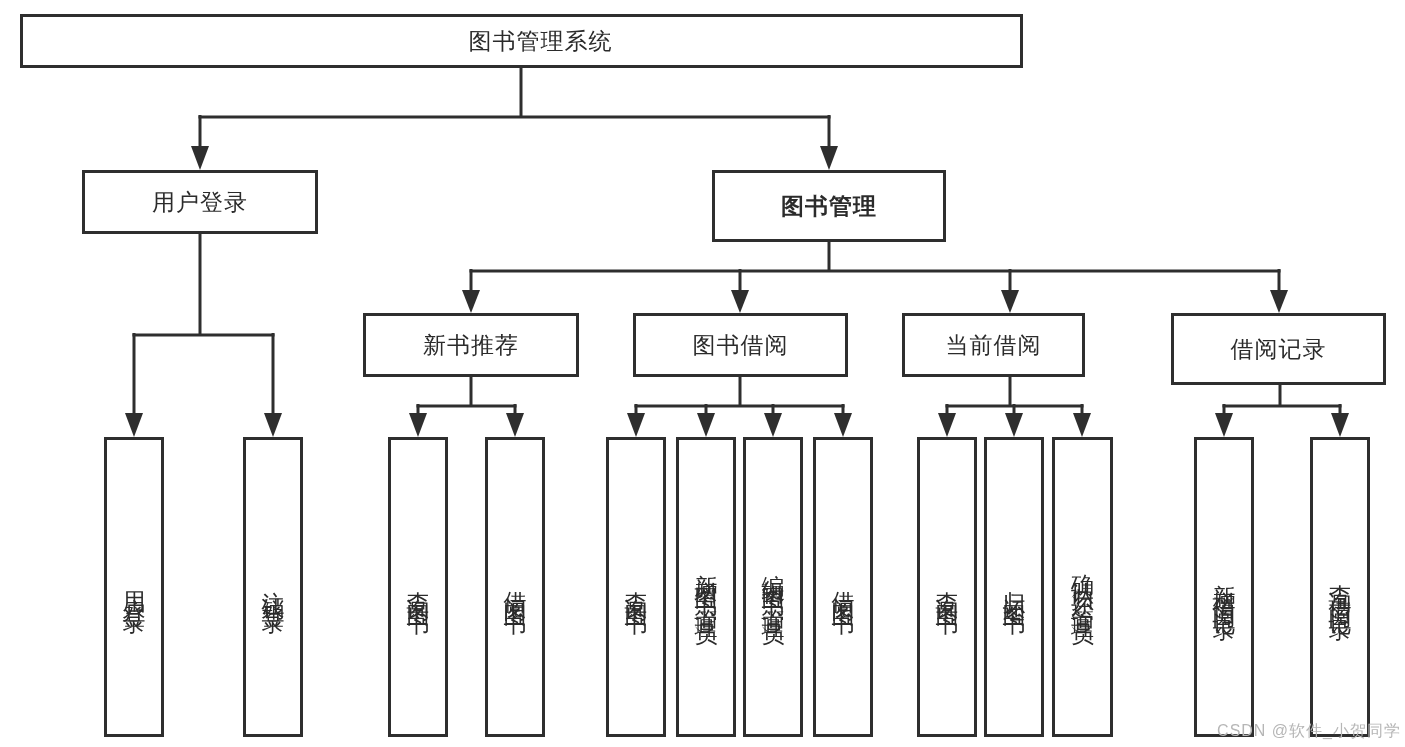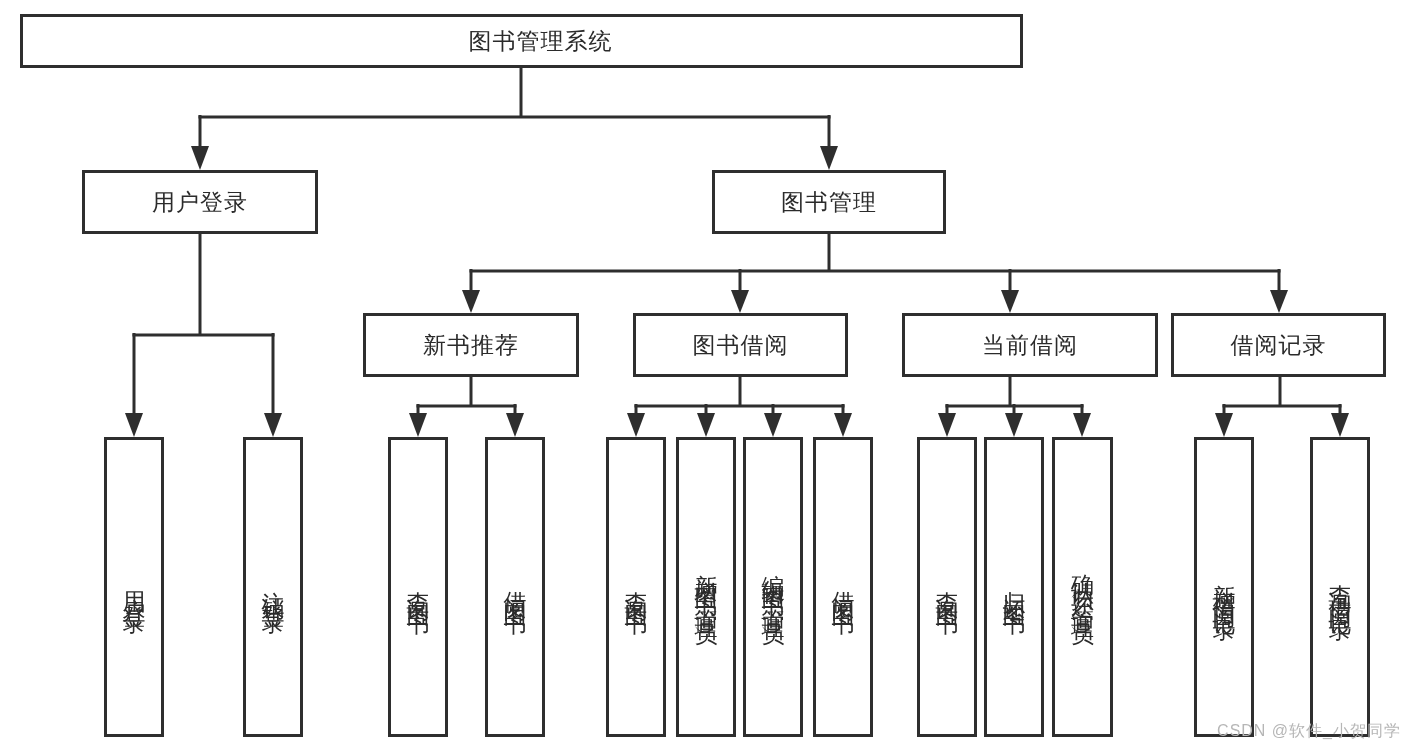--- a/index.html
+++ b/index.html
@@ -128,34 +128,34 @@
     </g>
   </svg>
 
   <div class="node hbox" style="left:20px; top:14px; width:1003px; height:54px;padding-left:38px;">
     <span>图书管理系统</span>
   </div>
 
   <div class="node hbox" style="left:82px; top:170px; width:236px; height:64px;">
     <span>用户登录</span>
   </div>
-  <div class="node hbox" style="left:712px; top:170px; width:234px; height:64px;">
+  <div class="node hbox" style="left:712px; top:170px; width:234px; height:72px;font-weight:bold;">
     <span>图书管理</span>
   </div>
 
   <div class="node hbox" style="left:363px; top:313px; width:216px; height:64px;">
     <span>新书推荐</span>
   </div>
   <div class="node hbox" style="left:633px; top:313px; width:215px; height:64px;text-align:center;">
     <span>图书借阅</span>
   </div>
-  <div class="node hbox" style="left:902px; top:313px; width:256px; height:64px;">
+  <div class="node hbox" style="left:902px; top:313px; width:183px; height:64px;">
     <span>当前借阅</span>
   </div>
-  <div class="node hbox" style="left:1171px; top:313px; width:215px; height:64px;">
+  <div class="node hbox" style="left:1171px; top:313px; width:215px; height:72px;">
     <span>借阅记录</span>
   </div>
 
   <div class="node vbox" style="left:104px; top:437px; width:60px; height:300px;">
     <span class="vtext">用户登录</span>
   </div>
   <div class="node vbox" style="left:243px; top:437px; width:60px; height:300px;">
     <span class="vtext">注销登录</span>
   </div>
 

